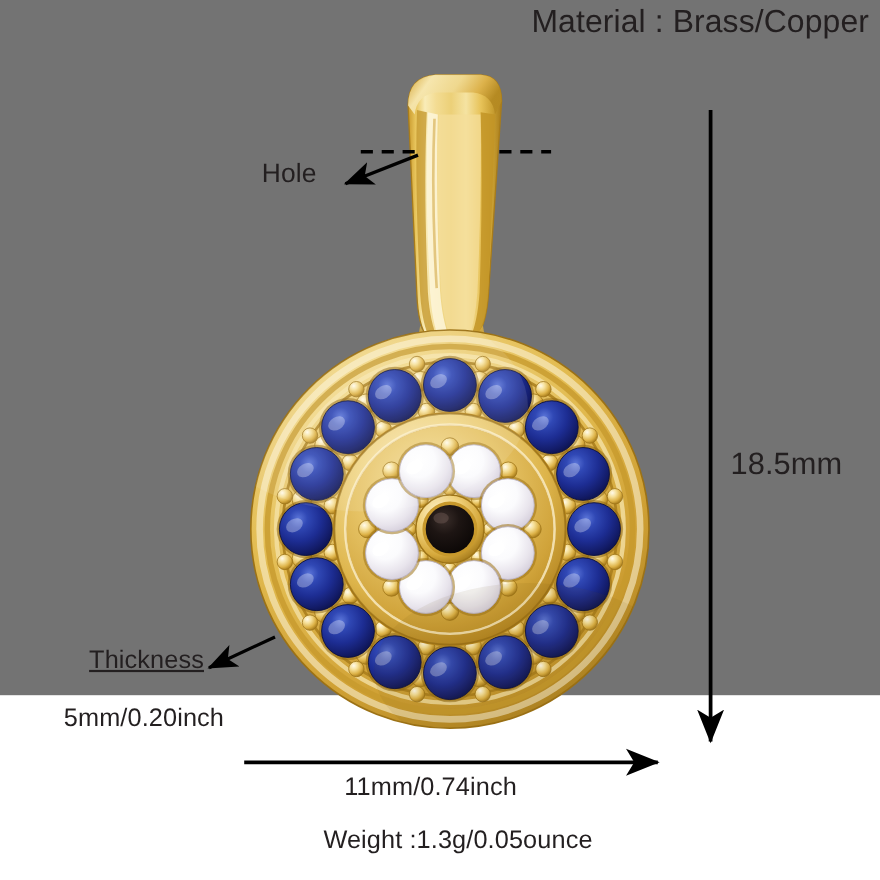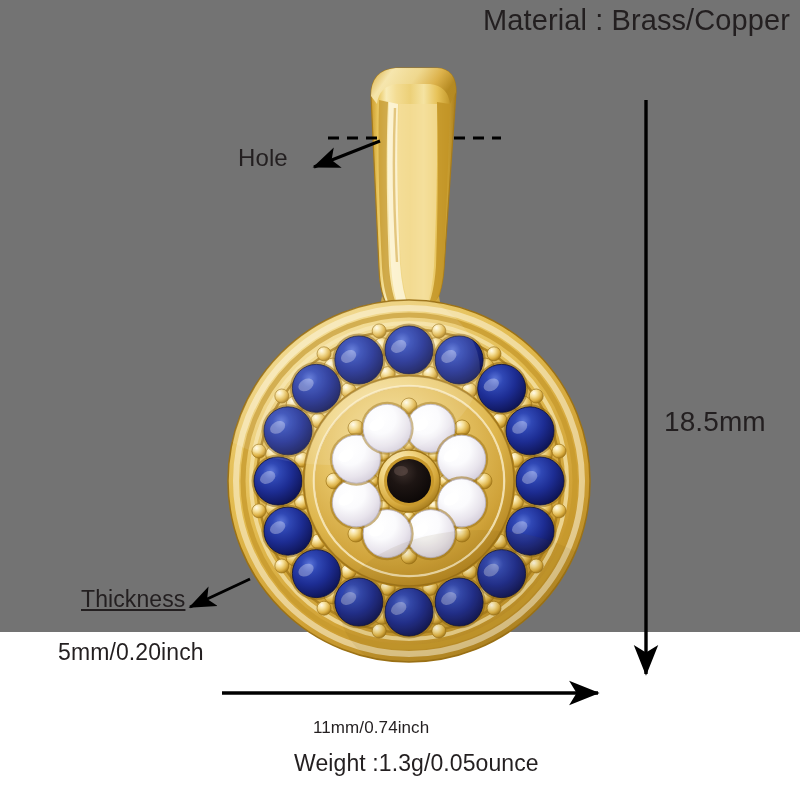--- a/index.html
+++ b/index.html
@@ -59,22 +59,22 @@
     top: 406px;
     font-size: 28px;
   }
   #height-label-inch {
     left: 664px;
     top: 437px;
     font-size: 24px;
   }
   #width-label {
     left: 313px;
-    top: 718px;
-    font-size: 17px;
+    top: 702px;
+    font-size: 23px;
   }
   #weight-label {
     left: 294px;
     top: 750px;
     font-size: 23px;
     text-align: right;
   }
   svg.layer {
     position: absolute;
     left: 0;

